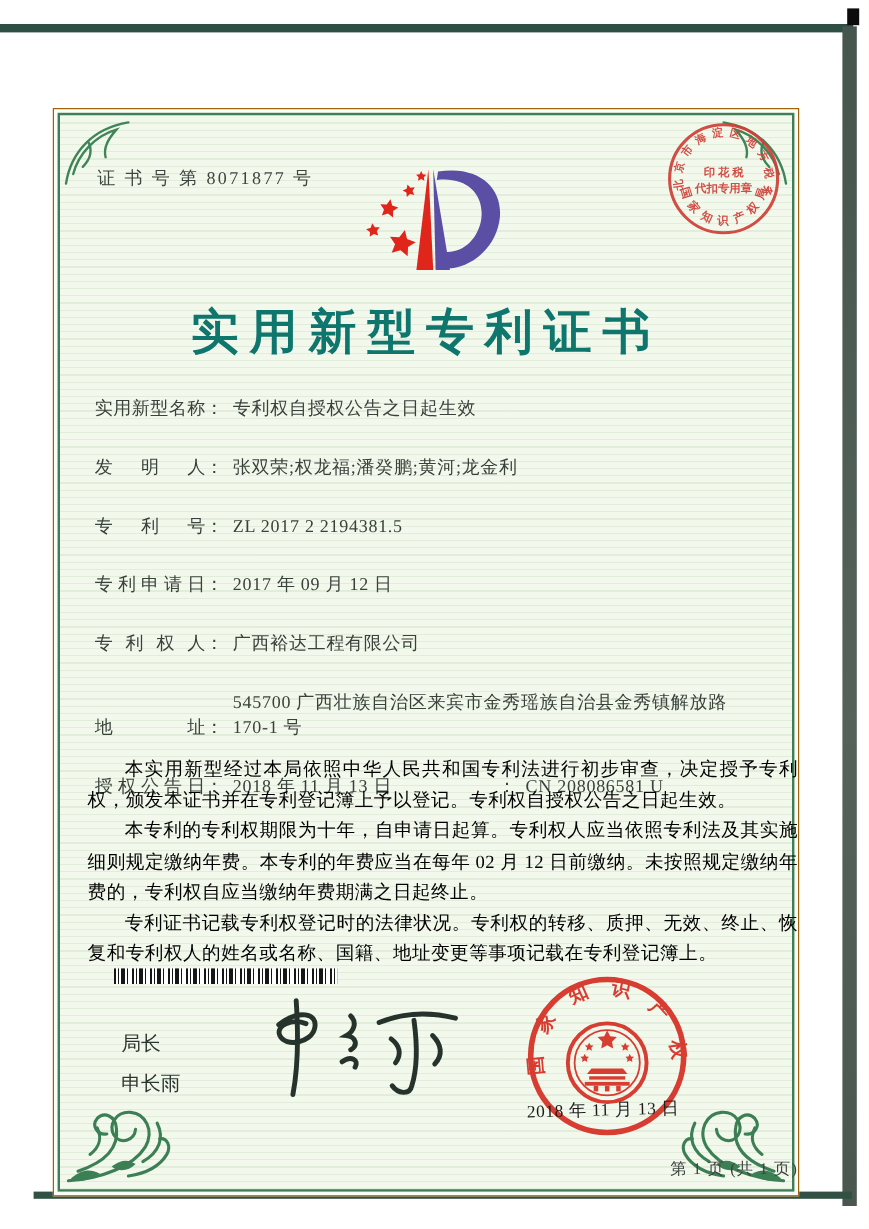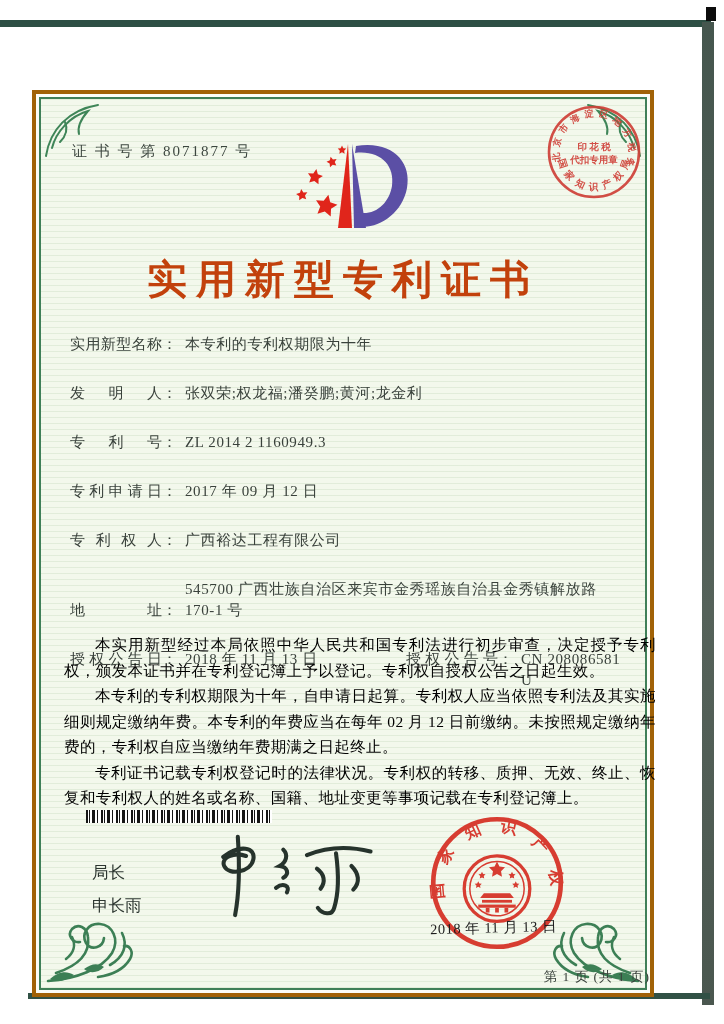--- a/index.html
+++ b/index.html
@@ -8,37 +8,37 @@
     font-family:"Liberation Serif","DejaVu Serif",serif;overflow:hidden;
   }
   .page{position:absolute;inset:0;}
   
   .band-top{position:absolute;left:0;top:20;width:711px;height:7px;background:#2e4f44;top:20px;}
   .band-right{position:absolute;left:702px;top:22px;width:12px;height:983px;background:linear-gradient(180deg,#45564e,#55625a 60%,#4a574f);}
   .band-bottom{position:absolute;left:28px;top:993px;width:682px;height:6px;background:#315145;}
   .corner-mark{position:absolute;left:706px;top:7px;width:10px;height:14px;background:#0c0c0c;}
   
   .frame{
-    position:absolute;left:32px;top:90px;width:622px;height:907px;
-    border:4px solid #a16207;box-sizing:border-box;background:#fbfdf8;
+    position:absolute;left:44px;top:90px;width:622px;height:907px;
+    border:1px solid #a16207;box-sizing:border-box;background:#fbfdf8;
   }
   .frame-inner{
     position:absolute;inset:3px;border:2px solid #3f7f58;
     background:
       repeating-linear-gradient(180deg, rgba(156,190,146,0.20) 0 1px, rgba(0,0,0,0) 1px 6px),
       #f3f8ec;
   }
   .corner-svg{position:absolute;pointer-events:none;}
   
   .cert-no{position:absolute;left:36px;top:48px;font-size:15px;color:#3c463f;letter-spacing:2px;}
   .stamp{position:absolute;left:508px;top:8px;width:100px;height:100px;opacity:.92;}
   .logo{position:absolute;left:216px;top:44px;width:180px;height:112px;}
   .title{
     position:absolute;left:0;top:158px;width:100%;text-align:center;
-    font-size:40px;font-weight:700;letter-spacing:9px;color:#c2410c;
+    font-size:40px;font-weight:700;letter-spacing:9px;color:#0f766e;
   }
   
   .fields{position:absolute;left:34px;top:240px;width:566px;font-size:15px;color:#39413b;}
   .frow{position:relative;margin-bottom:28px;display:flex;align-items:flex-end;line-height:21px;}
   .flabel{display:inline-block;width:92px;text-align:justify;text-align-last:justify;flex:none;}
   .fcolon{flex:none;margin-right:8px;}
   .fvalue{display:inline-block;max-width:452px;letter-spacing:0.6px;}
   .frow.grant{margin-bottom:16px;}
   .grant-right{position:absolute;left:336px;top:0;display:flex;}
   
@@ -156,31 +156,31 @@
       <polygon points="100,6 102,90 114,90" fill="#5b4fa5"></polygon>
       <path d="M104,8 C140,2 160,24 155,50 C150,77 124,92 106,88 L104,74 C122,79 137,66 140,48 C143,27 128,12 103,15 Z" fill="#5b4fa5"></path>
     </svg>
 
     <div class="title">实用新型专利证书</div>
 
     <div class="fields">
       <div class="frow">
         <span class="flabel">实用新型名称</span>
           <span class="fcolon">：</span>
-        <span class="fvalue">本专利的专利权期限为十年</span>
+        <span class="fvalue">专利权自授权公告之日起生效</span>
       </div>
       <div class="frow">
         <span class="flabel">发明人</span>
           <span class="fcolon">：</span>
         <span class="fvalue">张双荣;权龙福;潘癸鹏;黄河;龙金利</span>
       </div>
       <div class="frow">
         <span class="flabel">专利号</span>
           <span class="fcolon">：</span>
-        <span class="fvalue">ZL 2014 2 1160949.3</span>
+        <span class="fvalue">ZL 2017 2 2194381.5</span>
       </div>
       <div class="frow">
         <span class="flabel">专利申请日</span>
           <span class="fcolon">：</span>
         <span class="fvalue">2017 年 09 月 12 日</span>
       </div>
       <div class="frow">
         <span class="flabel">专利权人</span>
           <span class="fcolon">：</span>
         <span class="fvalue">广西裕达工程有限公司</span>
@@ -188,21 +188,20 @@
       <div class="frow">
         <span class="flabel">地址</span>
           <span class="fcolon">：</span>
         <span class="fvalue" style="max-width:440px;">545700 广西壮族自治区来宾市金秀瑶族自治县金秀镇解放路 170-1 号</span>
       </div>
       <div class="frow grant">
         <span class="flabel">授权公告日</span>
           <span class="fcolon">：</span>
         <span class="fvalue">2018 年 11 月 13 日</span>
         <span class="grant-right">
-          <span class="flabel">授权公告号</span>
             <span class="fcolon">：</span>
           <span class="fvalue">CN 208086581 U</span>
         </span>
       </div>
     </div>
 
     <div class="body-text">
       <p>本实用新型经过本局依照中华人民共和国专利法进行初步审查，决定授予专利权，颁发本证书并在专利登记簿上予以登记。专利权自授权公告之日起生效。</p>
       <p>本专利的专利权期限为十年，自申请日起算。专利权人应当依照专利法及其实施细则规定缴纳年费。本专利的年费应当在每年 02 月 12 日前缴纳。未按照规定缴纳年费的，专利权自应当缴纳年费期满之日起终止。</p>
       <p>专利证书记载专利权登记时的法律状况。专利权的转移、质押、无效、终止、恢复和专利权人的姓名或名称、国籍、地址变更等事项记载在专利登记簿上。</p>

